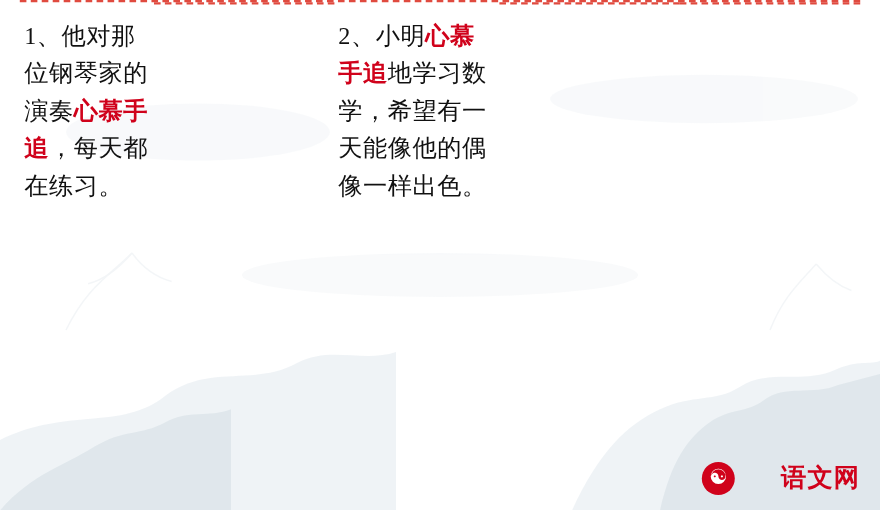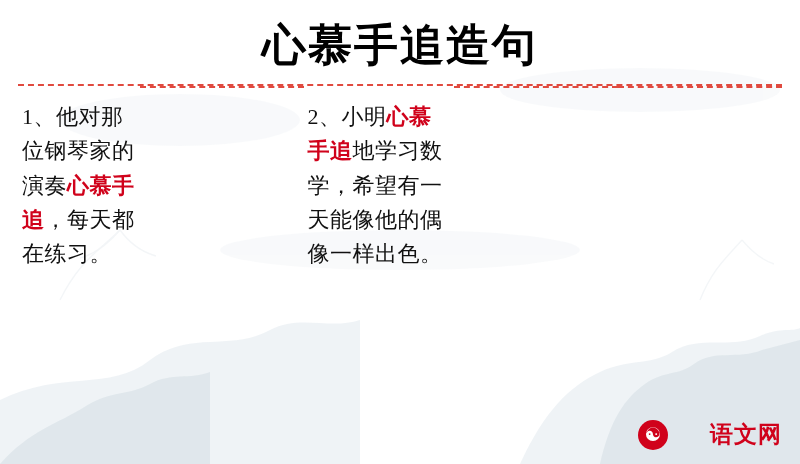--- a/index.html
+++ b/index.html
@@ -135,23 +135,20 @@
     <g opacity="0.09" fill="#b9c9d6">
       <ellipse cx="180" cy="120" rx="120" ry="26"></ellipse>
       <ellipse cx="640" cy="90" rx="140" ry="22"></ellipse>
       <ellipse cx="400" cy="250" rx="180" ry="20"></ellipse>
     </g>
   </svg>
 </div>
 
 <div class="page">
 
-  <div class="title-wrap">
-    <div class="title">心慕手追造句</div>
-  </div>
 
   <hr class="sep">
 
   <div class="sentences">
 
     <div class="row">
       <div class="sentence">
         <span>1、</span><span>他对那位钢琴家的演奏</span><span class="kw">心慕手追</span><span>，每天都在练习。</span>
       </div>
     </div>

